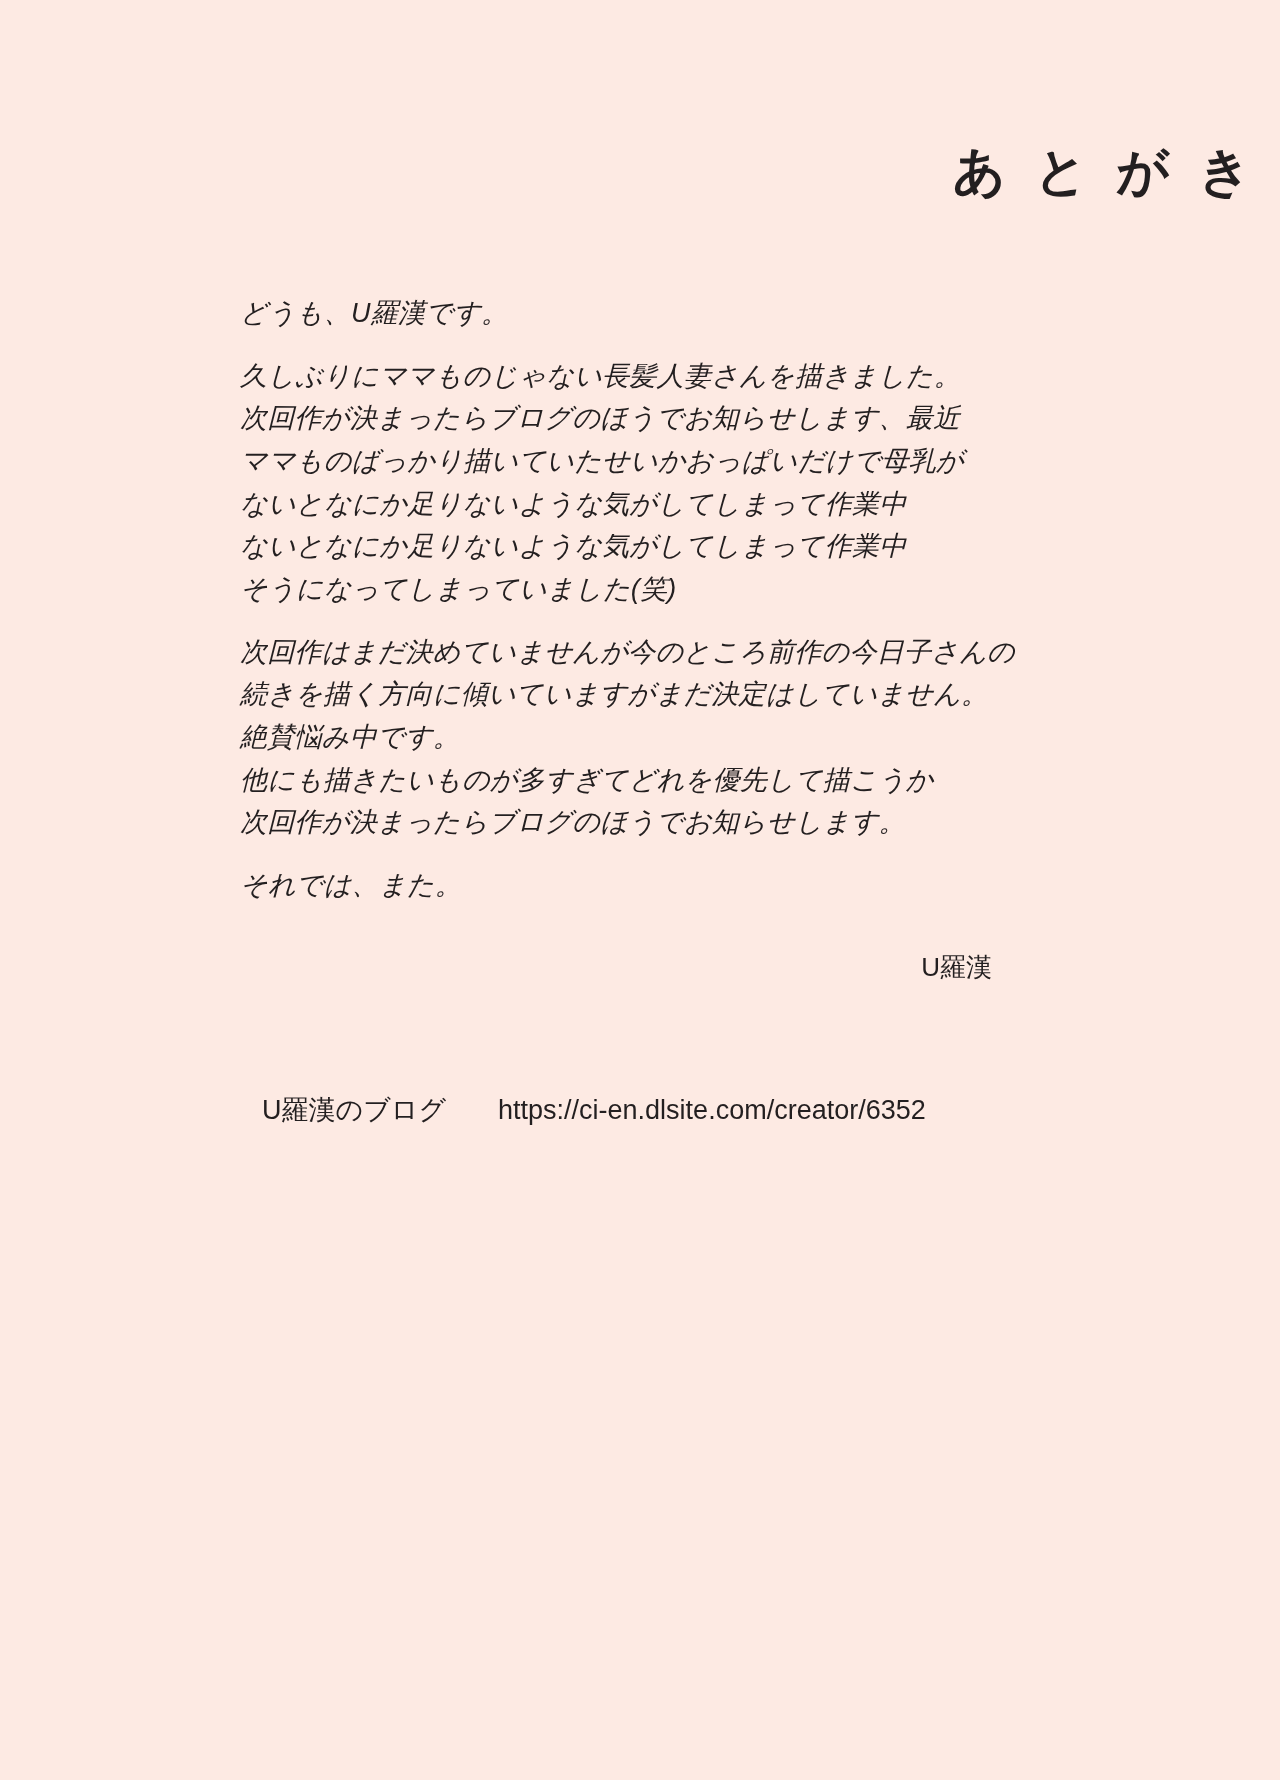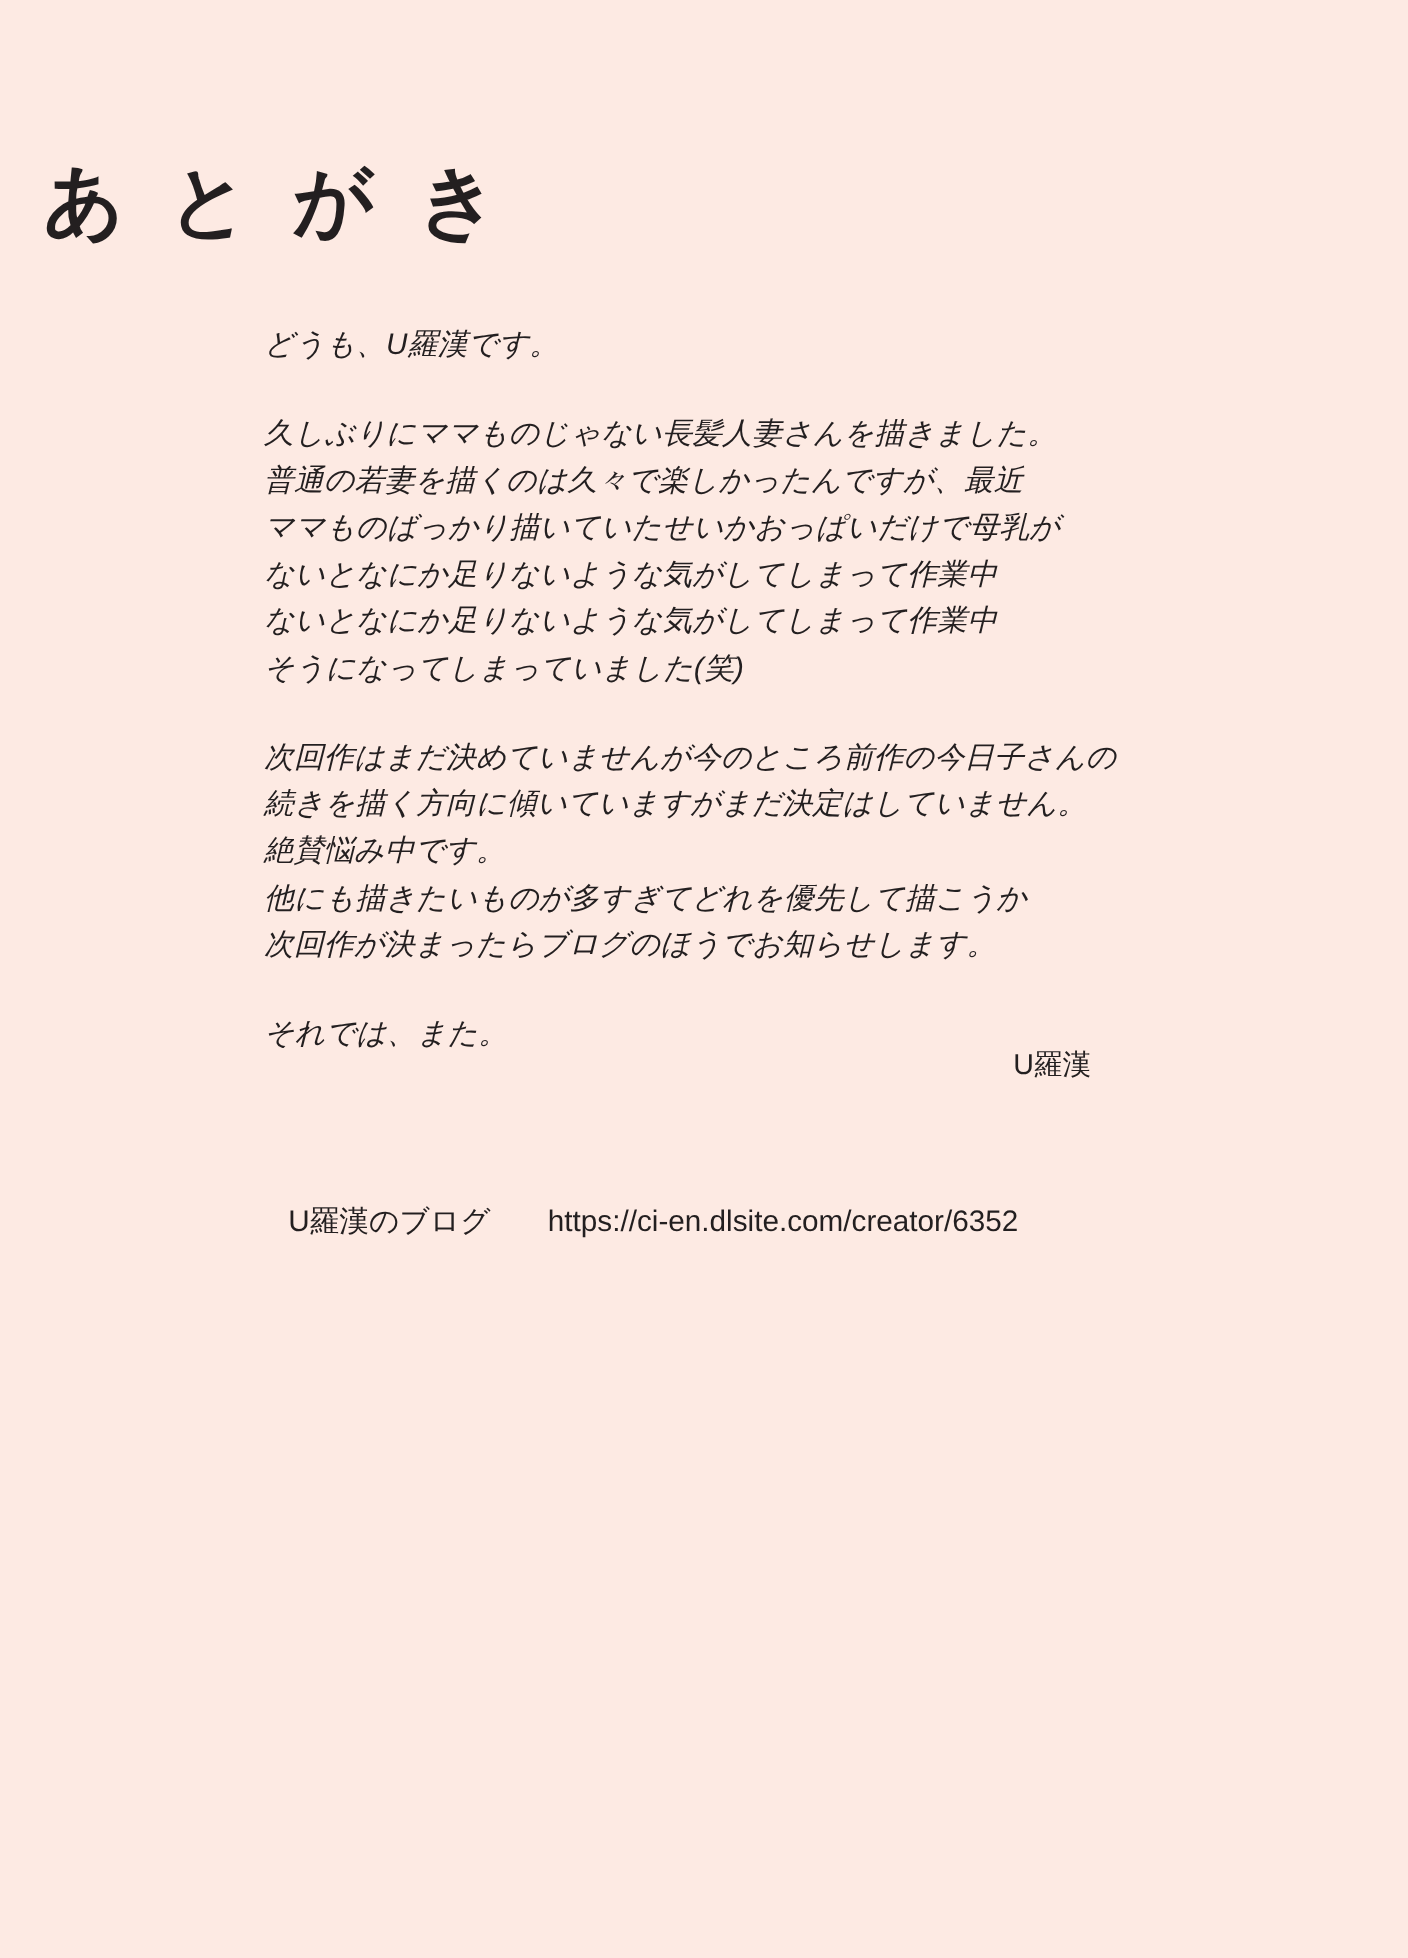--- a/index.html
+++ b/index.html
@@ -18,22 +18,22 @@
     position: relative;
     width: 1280px;
     height: 1780px;
     box-sizing: border-box;
   }
   .title {
     position: absolute;
     top: 140px;
     left: 0;
     width: 1280px;
-    text-align: left;
-    font-size: 72px;
+    text-align: right;
+    font-size: 52px;
     font-weight: 700;
     letter-spacing: 0.55em;
     text-indent: 0.55em;
     color: #231f20;
     line-height: 1.2;
   }
   .body-block {
     position: absolute;
     left: 240px;
     top: 292px;
@@ -41,21 +41,21 @@
   }
   .para {
     font-size: 27px;
     line-height: 1.58;
     color: #231f20;
     letter-spacing: 0.01em;
     margin: 0;
     font-style: italic;
   }
   .para + .para {
-    margin-top: 38px;
+    margin-top: 20px;
   }
   .para .line {
     display: block;
     white-space: pre;
   }
   .signature {
     position: absolute;
     left: 252px;
     top: 950px;
     width: 880px;
@@ -93,21 +93,21 @@
   <div class="title">あとがき</div>
 
   <div class="body-block">
 
     <p class="para">
       <span class="line">どうも、U羅漢です。</span>
     </p>
 
     <p class="para">
       <span class="line">久しぶりにママものじゃない長髪人妻さんを描きました。</span>
-      <span class="line">普通の若妻を描くのは久々で楽しかったんですが、最近</span>
+      <span class="line">次回作が決まったらブログのほうでお知らせします、最近</span>
       <span class="line">ママものばっかり描いていたせいかおっぱいだけで母乳が</span>
       <span class="line">ないとなにか足りないような気がしてしまって作業中</span>
       <span class="line">ないとなにか足りないような気がしてしまって作業中</span>
       <span class="line">そうになってしまっていました(笑)</span>
     </p>
 
     <p class="para">
       <span class="line">次回作はまだ決めていませんが今のところ前作の今日子さんの</span>
       <span class="line">続きを描く方向に傾いていますがまだ決定はしていません。</span>
       <span class="line">絶賛悩み中です。</span>

